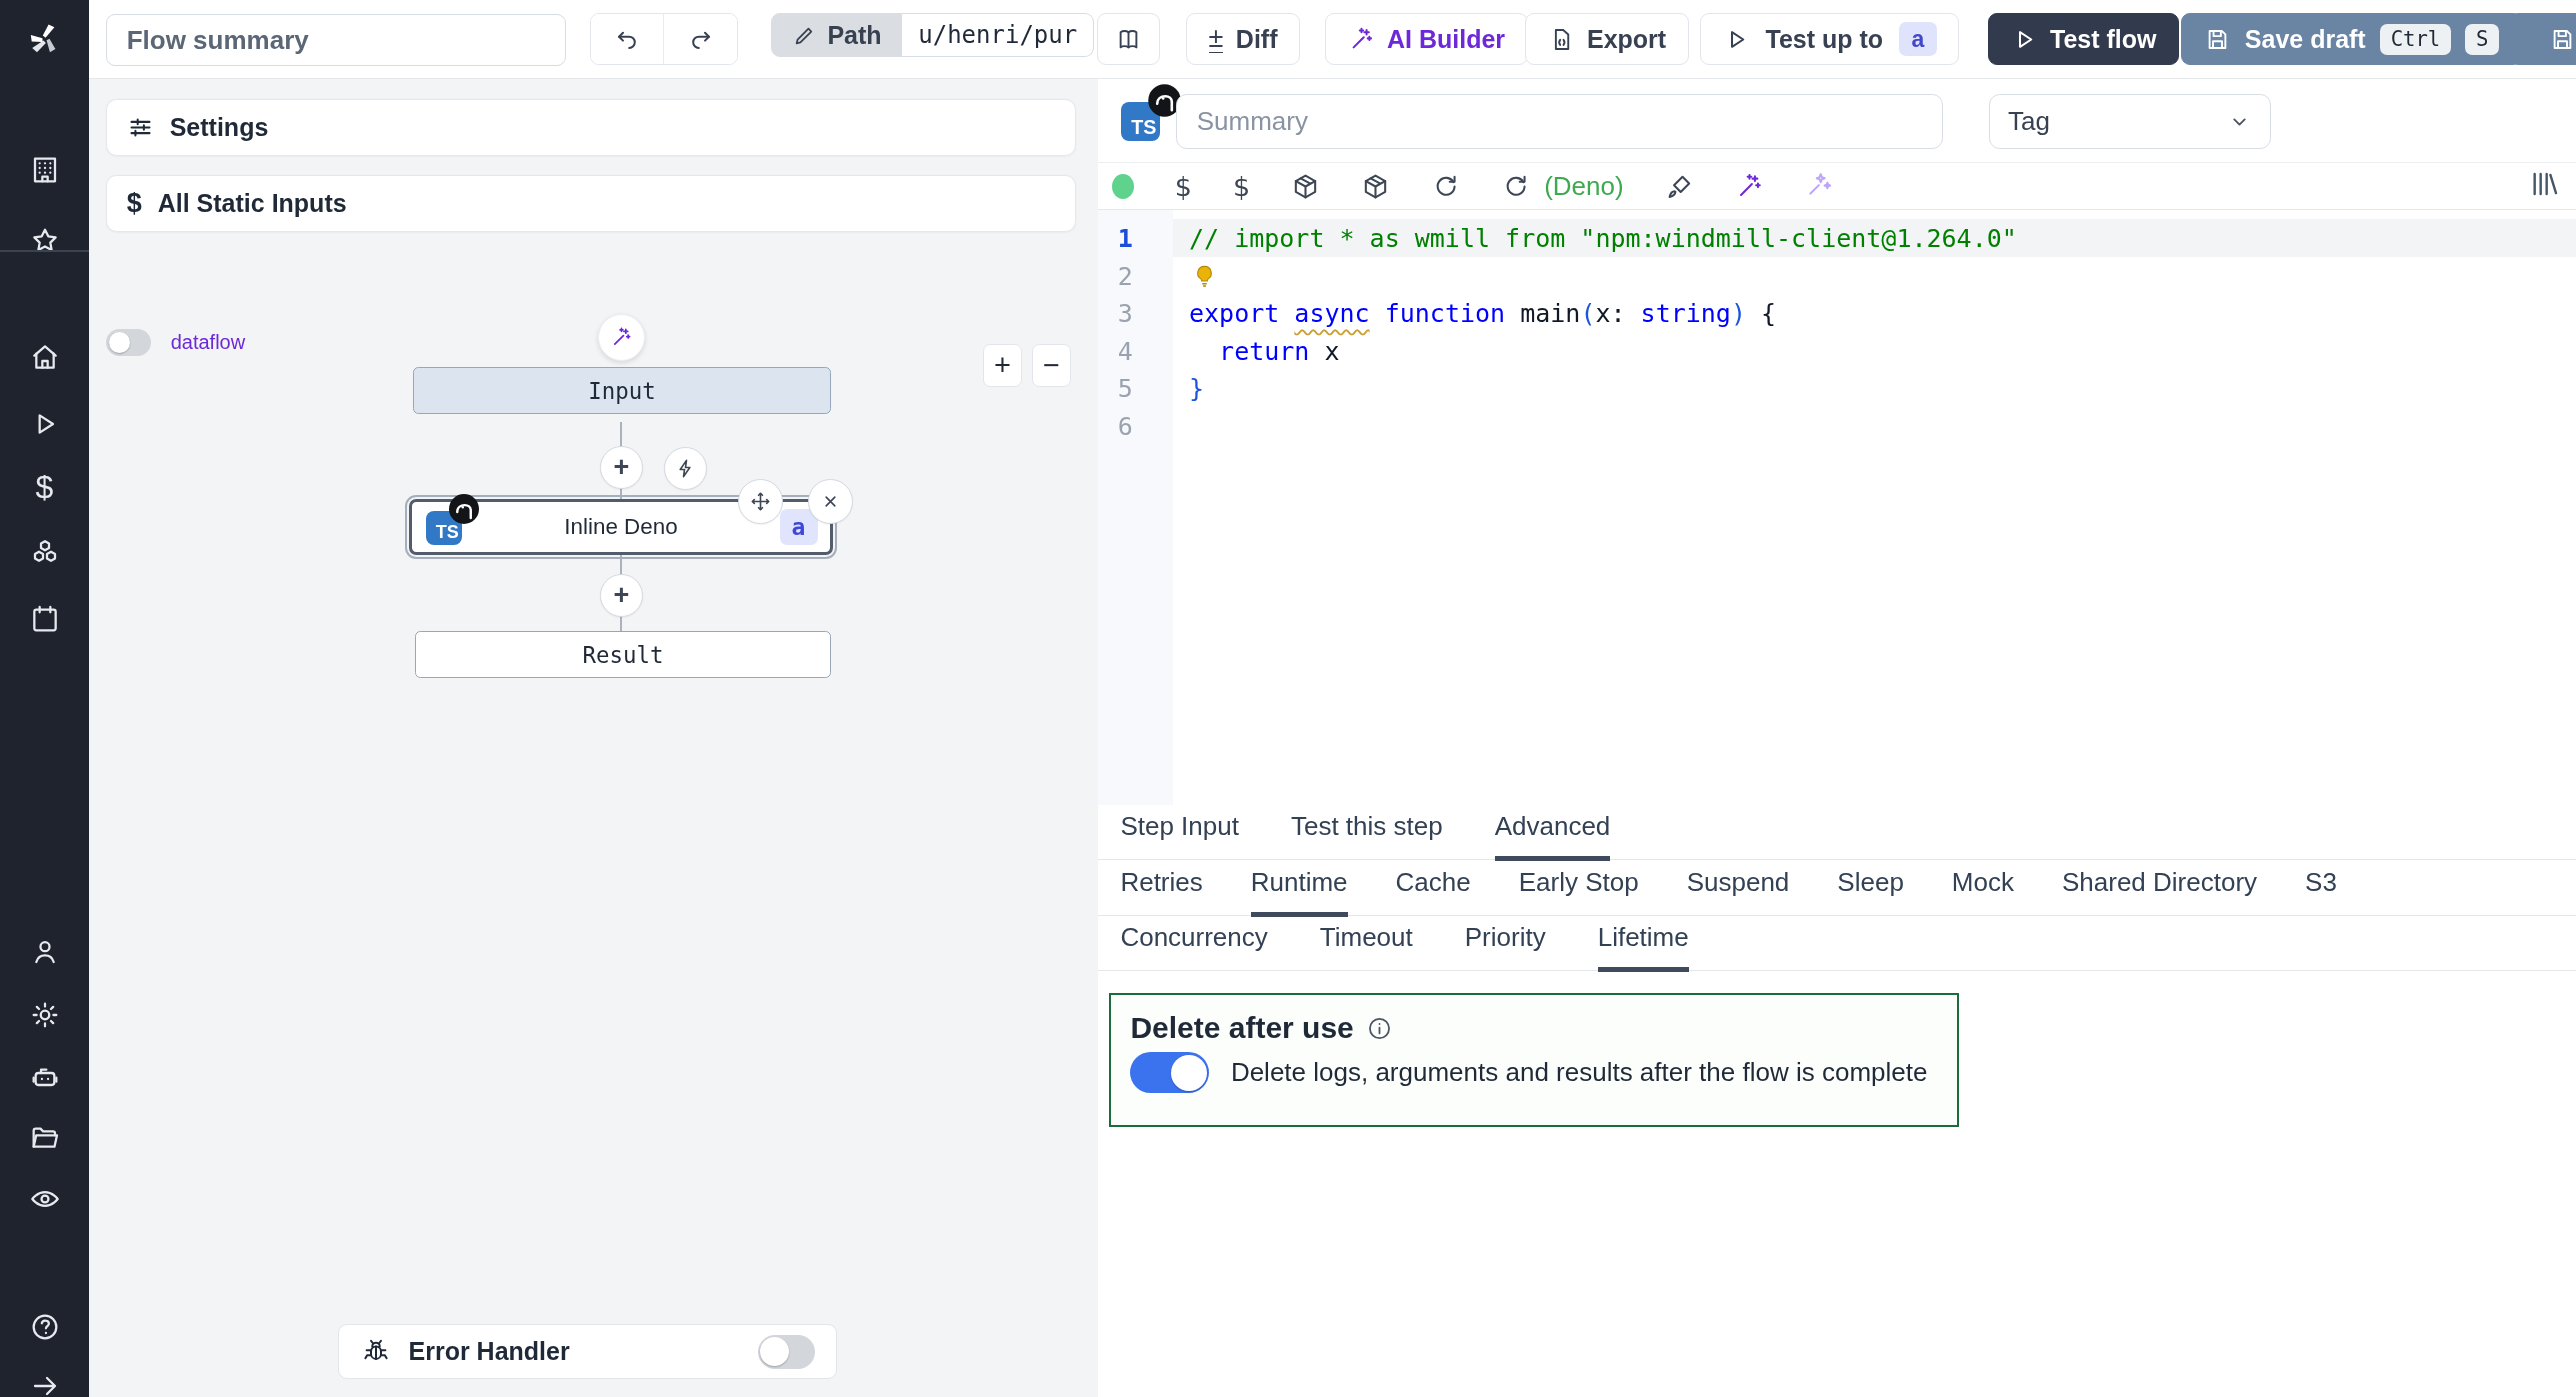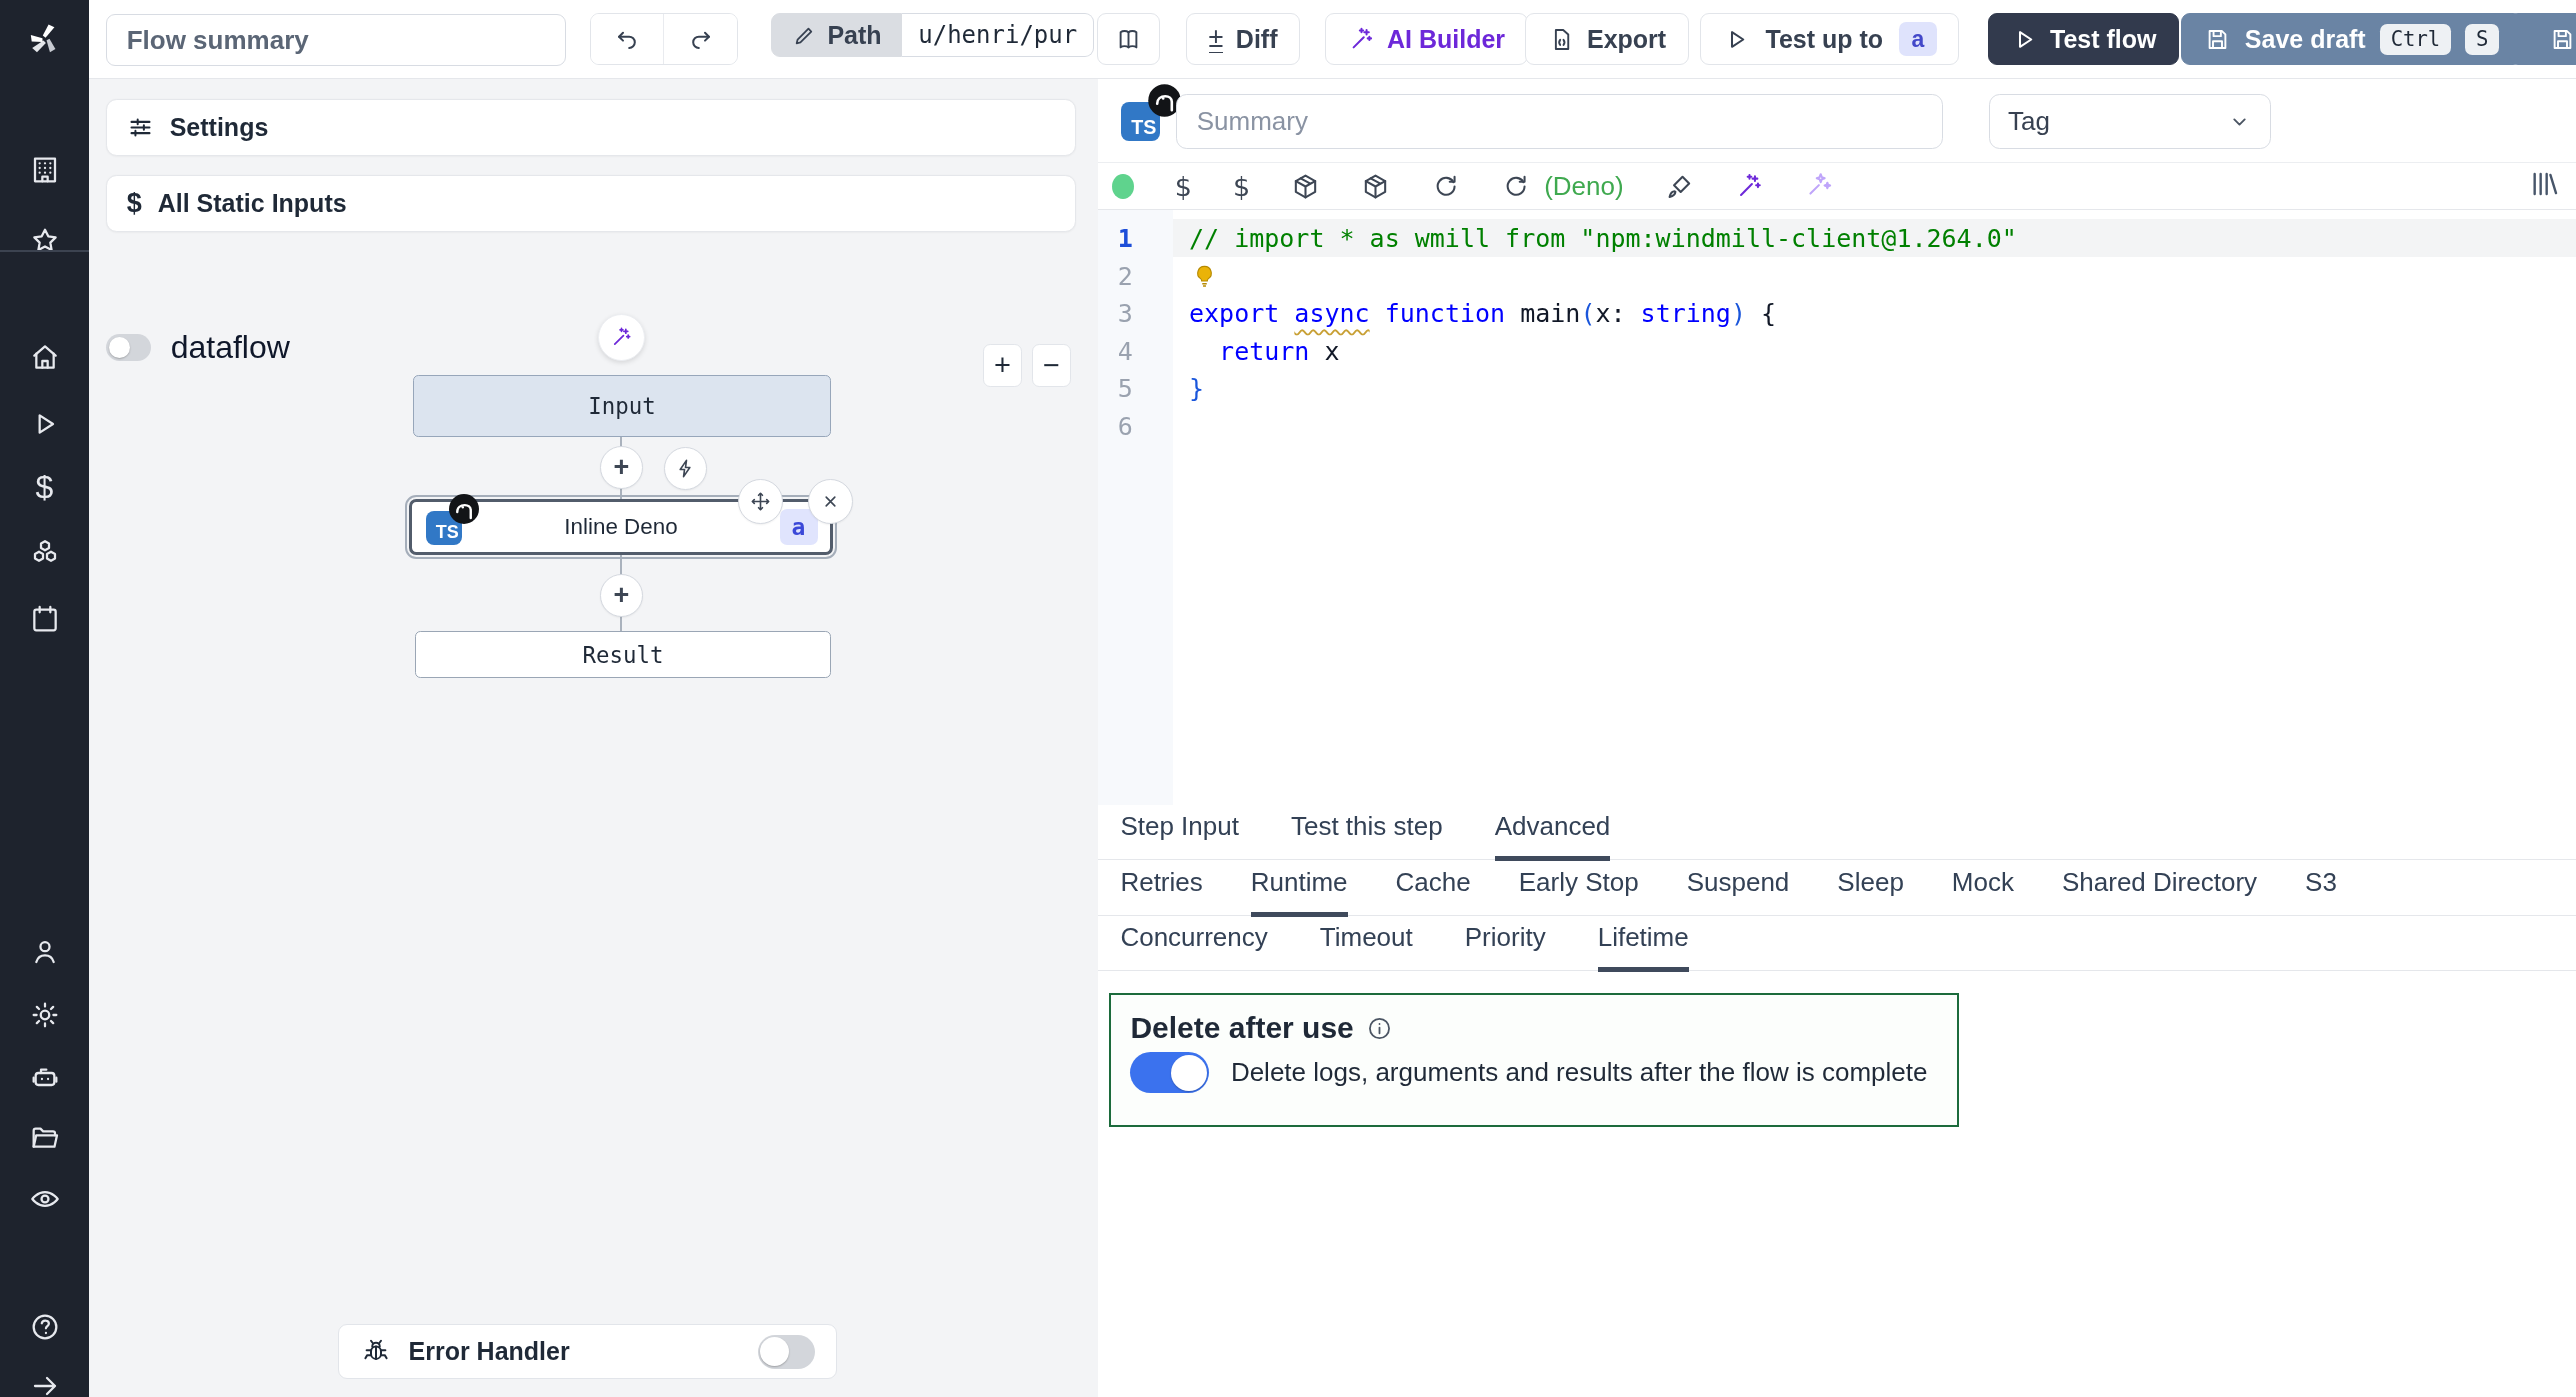--- a/index.html
+++ b/index.html
@@ -46,21 +46,21 @@
   .card-row{position:absolute;left:17px;width:970px;height:57px;background:#fff;border:0.9px solid #e5e7eb;border-radius:10.7px;display:flex;align-items:center;gap:16px;padding:0 19.7px;font-size:25px;font-weight:700;color:#1f2937;cursor:pointer;box-shadow:0 0.9px 1.8px rgba(0,0,0,.04);}
   .card-row svg{width:27px;height:27px;color:#1f2937;}
   .card-row .txt-ico{font-size:27px;font-weight:700;}
   .toggle{position:relative;border-radius:894px;background:#d3d6db;cursor:pointer;flex:none;}
   .toggle .knob{position:absolute;top:2.7px;left:2.7px;background:#fff;border-radius:50%;box-shadow:0 0.9px 1.8px rgba(0,0,0,.25);}
   .toggle.on{background:#3b72ee;}
   .toggle.on .knob{left:auto;right:2.7px;}
   .dataflow-row{position:absolute;left:17px;top:250px;display:flex;align-items:center;gap:19.7px;}
   .dataflow-row .toggle{width:45px;height:27px;}
   .dataflow-row .knob{width:21.5px;height:21.5px;}
-  .dataflow-label{font-size:32px;color:#0f172a;}
+  .dataflow-label{font-size:20px;color:#6d28d9;}
   .zoom-btn{position:absolute;width:39px;height:43px;background:#fff;border:0.9px solid #e2e5ea;border-radius:7.2px;font-size:29px;color:#1f2937;display:flex;align-items:center;justify-content:center;cursor:pointer;}
   .graph-line{position:absolute;width:1.8px;background:#aab2bd;}
   .gnode{position:absolute;display:flex;align-items:center;justify-content:center;font-family:"DejaVu Sans Mono",monospace;font-size:22.4px;color:#1f2937;background:#fff;border:1.8px solid #9aa6b5;border-radius:5.4px;cursor:pointer;}
   .gnode.input{background:#dce4ef;border-color:#97a6ba;}
   .gnode.step{border:3.6px solid #525c6b;outline:2.7px solid #a5aeba;outline-offset:2.7px;border-radius:7.2px;font-family:"Liberation Sans",sans-serif;font-size:22.4px;}
   .gcircle{position:absolute;background:#fff;border:1.8px solid #d5d9e0;border-radius:50%;display:flex;align-items:center;justify-content:center;color:#3d4654;cursor:pointer;box-shadow:0 0.9px 1.8px rgba(0,0,0,.06);}
   .gcircle svg{width:23px;height:23px;}
   .gcircle.plus{font-size:27px;font-weight:700;}
   .wand-circle{color:#6d28d9;box-shadow:0 1.8px 5.4px rgba(0,0,0,.12);border-color:#eceef2;}
   .ts-badge{background:#3178c6;color:#fff;font-weight:700;border-radius:8px;display:flex;align-items:flex-end;justify-content:flex-end;padding:1.8px 3.6px;}
@@ -327,21 +327,21 @@
 
     <div class="gcircle wand-circle" style="left:509px;top:235px;width:47px;height:47px">
       <svg viewBox="0 0 24 24" fill="none" stroke="#6d28d9" stroke-width="1.8" stroke-linecap="round" stroke-linejoin="round">
           <path d="M5 19L14 10"></path>
           <path d="M16.5 3.5v4M14.5 5.5h4"></path>
           <path d="M19 9.5v3M17.5 11h3"></path>
           <path d="M12 2.5v3M10.5 4h3"></path>
         </svg>
     </div>
 
-    <div class="gnode input" style="left:324px;top:296px;width:418px;height:62px">
+    <div class="gnode input" style="left:324px;top:288px;width:418px;height:47px">
       <span>Input</span>
     </div>
 
     <div class="gcircle plus" style="left:511px;top:367px;width:43px;height:43px">+</div>
     <div class="gcircle" style="left:575px;top:368px;width:43px;height:43px">
       <svg viewBox="0 0 24 24" fill="none" stroke="#3d4654" stroke-width="1.7" stroke-linejoin="round">
           <path d="M13 3.5L6.5 13H11l-1 7.5L16.5 11H12z"></path>
         </svg>
     </div>
 

